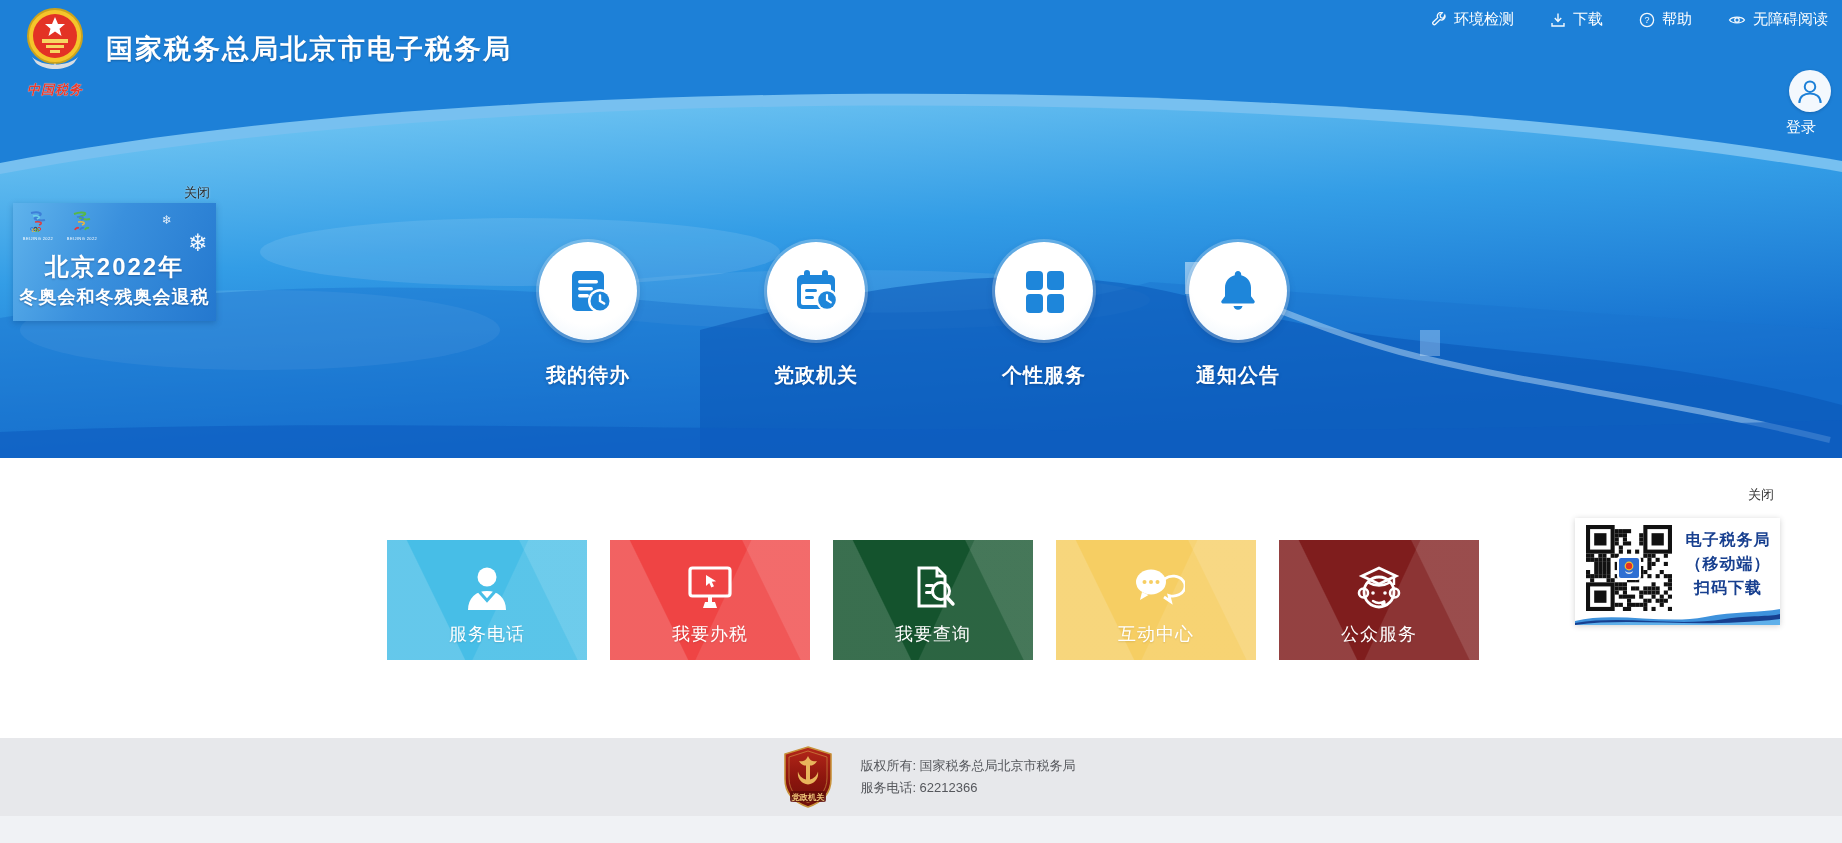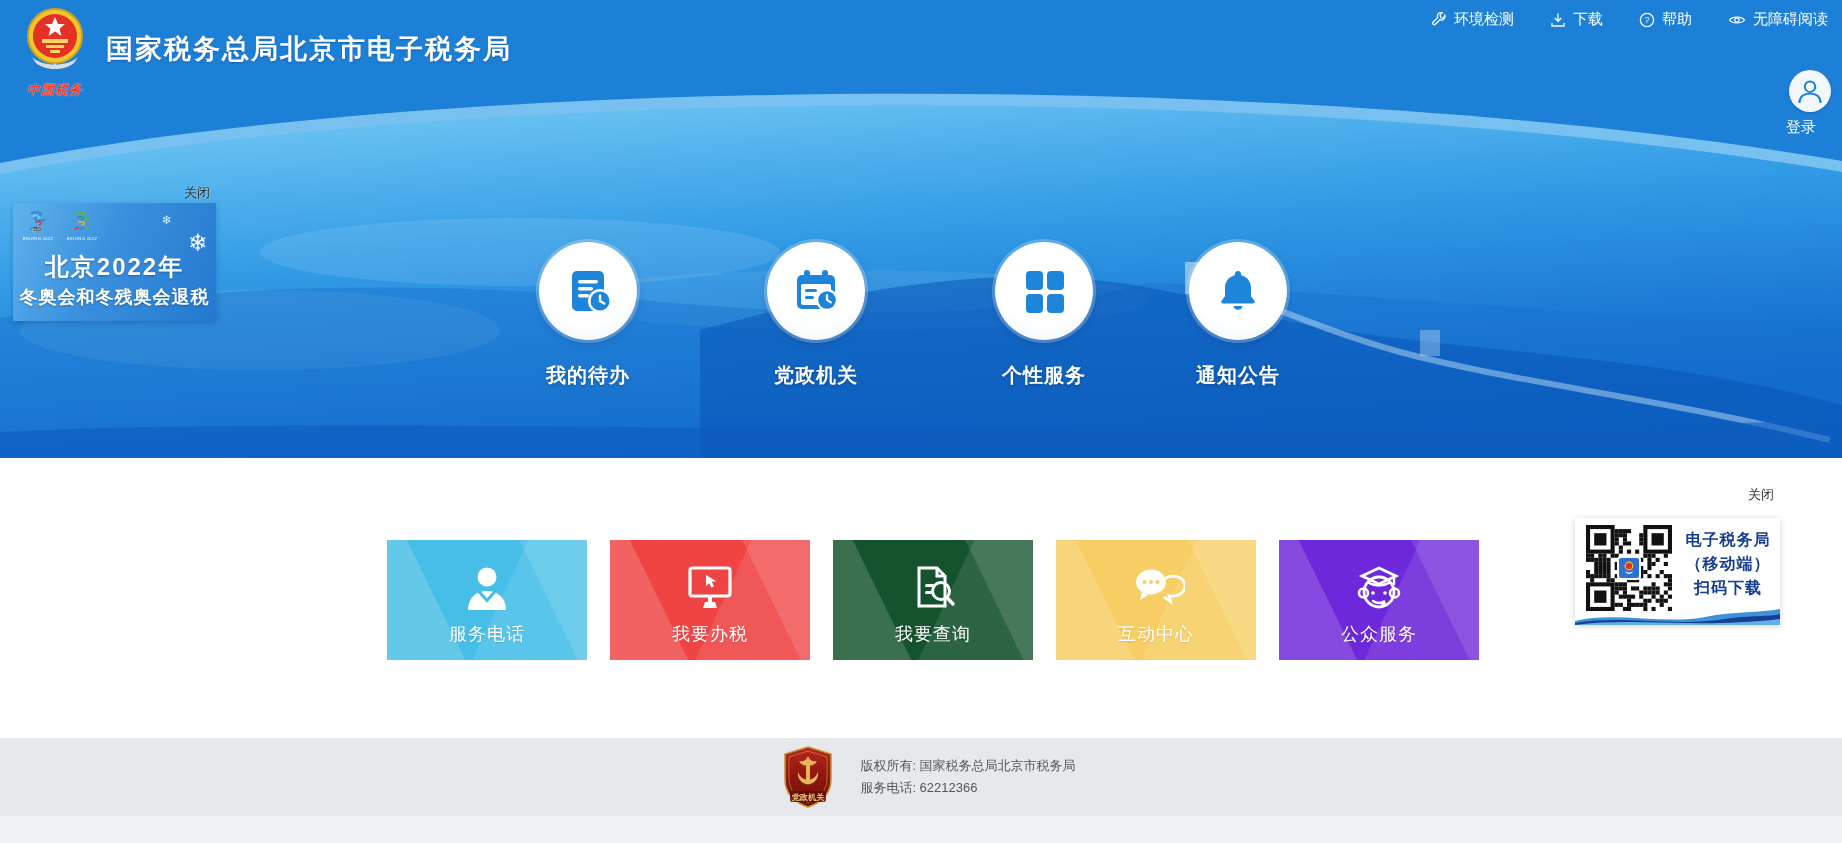--- a/index.html
+++ b/index.html
@@ -303,21 +303,21 @@
             <ellipse cx="24" cy="18" rx="15" ry="12.5" fill="#fff"></ellipse>
             <path d="M15,28 l-2,8 8.5,-5" fill="#fff"></path>
             <circle cx="17.5" cy="18" r="2" fill="#f6ce63"></circle>
             <circle cx="24" cy="18" r="2" fill="#f6ce63"></circle>
             <circle cx="30.5" cy="18" r="2" fill="#f6ce63"></circle>
           </svg>
         </div>
         <div class="card-label">互动中心</div>
       </div>
 
-      <div class="card" style="background: #6d28d9;">
+      <div class="card" style="background: #7f1d1d;">
         <div class="card-icon">
           <svg width="58" height="54" viewBox="0 0 58 54">
             <circle cx="29" cy="32" r="15" fill="none" stroke="#fff" stroke-width="2.8"></circle>
             <circle cx="13.5" cy="33" r="4.5" fill="none" stroke="#fff" stroke-width="2.6"></circle>
             <circle cx="44.5" cy="33" r="4.5" fill="none" stroke="#fff" stroke-width="2.6"></circle>
             <path d="M12,16 L29,8 L46,16 L29,24 Z" fill="none" stroke="#fff" stroke-width="2.8"></path>
             <path d="M44,17 v8" stroke="#fff" stroke-width="2.4"></path>
             <path d="M17,22 q12,7 24,0" fill="none" stroke="#fff" stroke-width="2.6"></path>
             <circle cx="23" cy="33" r="1.8" fill="#fff"></circle>
             <circle cx="35" cy="33" r="1.8" fill="#fff"></circle>

